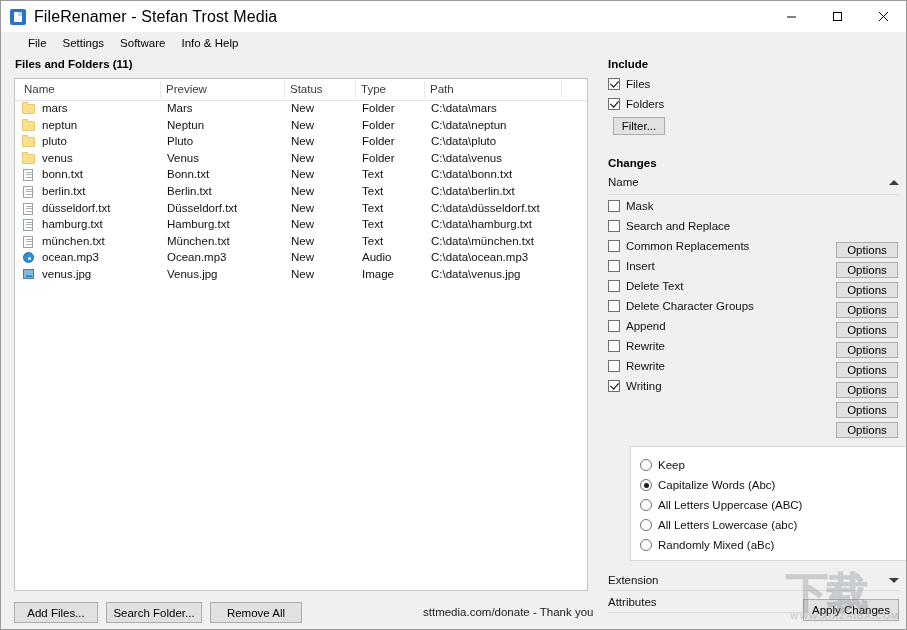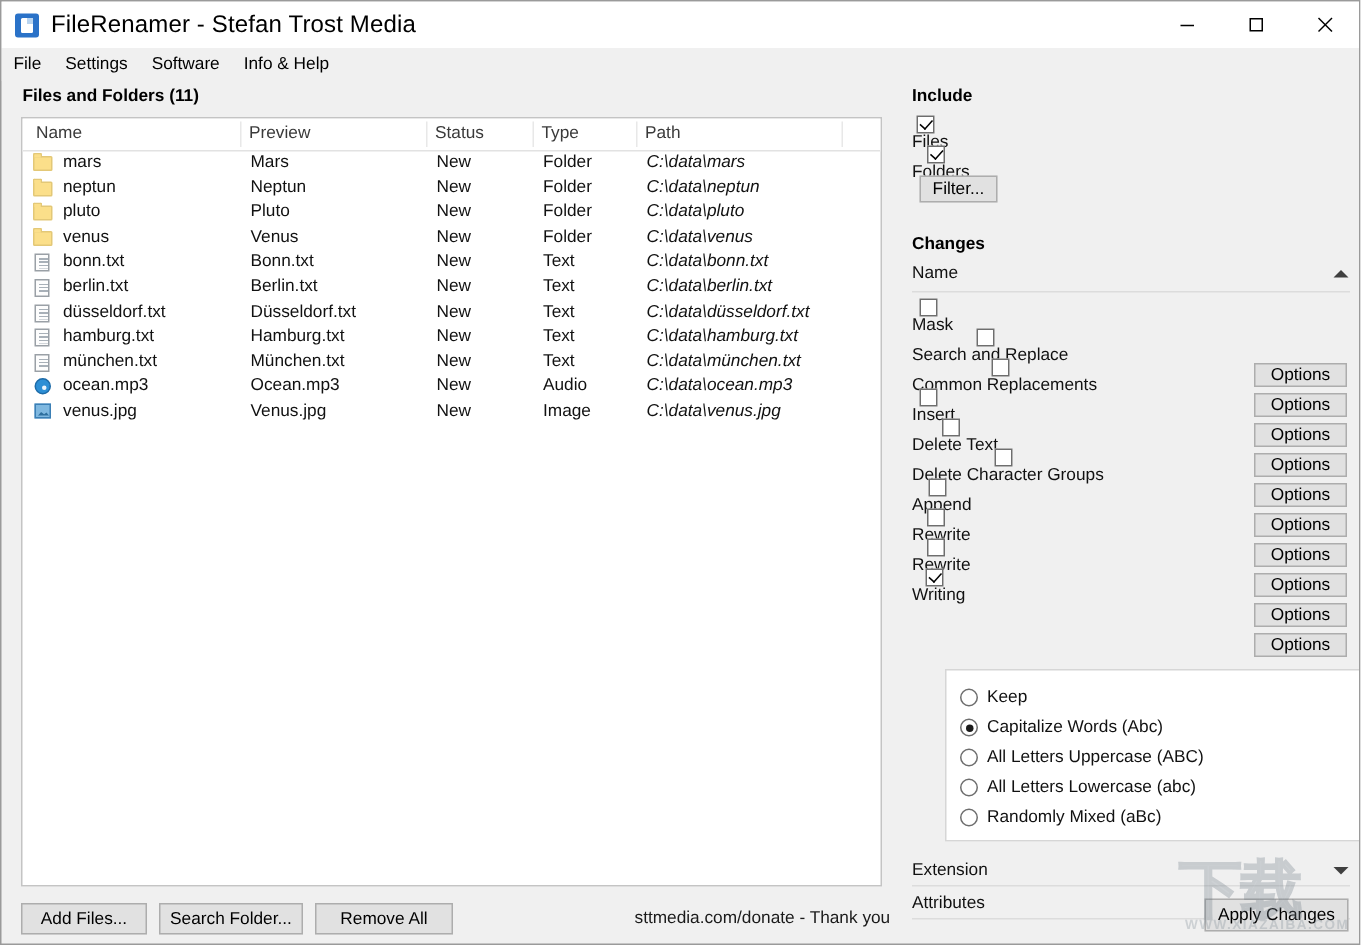--- a/index.html
+++ b/index.html
@@ -53,21 +53,21 @@
   .win-btn{
     width:46px;height:31px;display:flex;align-items:center;justify-content:center;
     font-size:12px;color:#000;line-height:1;
   }
   .win-btn svg{display:block;}
 
   
   .menubar{
     height:22px;display:flex;align-items:center;
     background:#f0f0f0;
-    padding-left:0;
+    padding-left:19px;
   }
   .menu-item{
     padding:2px 8px;font-size:11.5px;color:#000;
   }
 
   
   .body-area{
     position:relative;
     height:577px;
   }
@@ -100,21 +100,21 @@
   .row{
     position:relative;height:16.6px;
   }
   .cell{
     position:absolute;top:1px;font-size:11.5px;color:#111;white-space:nowrap;
   }
   .c-name{left:27px;}
   .c-prev{left:152px;}
   .c-stat{left:276px;}
   .c-type{left:347px;}
-  .c-path{left:416px;font-style:italic;}
+  .c-path{left:416px;}
   .ficon{
     position:absolute;left:7px;top:1px;width:13px;height:14px;
   }
   
   .ic-folder{
     position:absolute;left:0;top:2px;width:13px;height:10px;
     background:#fbdf8a;border:1px solid #e3c877;border-radius:0 1px 1px 1px;
     box-sizing:border-box;
   }
   .ic-folder:before{
@@ -176,21 +176,21 @@
   }
 
   
   .right{
     position:absolute;left:600px;top:0;width:307px;height:577px;
   }
   .sec-title{
     position:absolute;font-weight:bold;font-size:11.5px;color:#000;left:7px;
   }
   .chk-row{
-    position:absolute;left:7px;display:flex;align-items:center;height:14px;flex-direction:column;
+    position:absolute;left:7px;display:flex;align-items:center;height:14px;
   }
   .chk{
     width:12px;height:12px;background:#ffffff;border:1px solid #6e6e6e;
     box-sizing:border-box;flex:none;position:relative;margin-right:6px;
   }
   .chk.on:after{
     content:"";position:absolute;left:3px;top:0px;width:4px;height:7px;
     border:solid #000;border-width:0 1.4px 1.4px 0;transform:rotate(42deg);
   }
   .chk-lbl{font-size:11.5px;color:#111;white-space:nowrap;}

